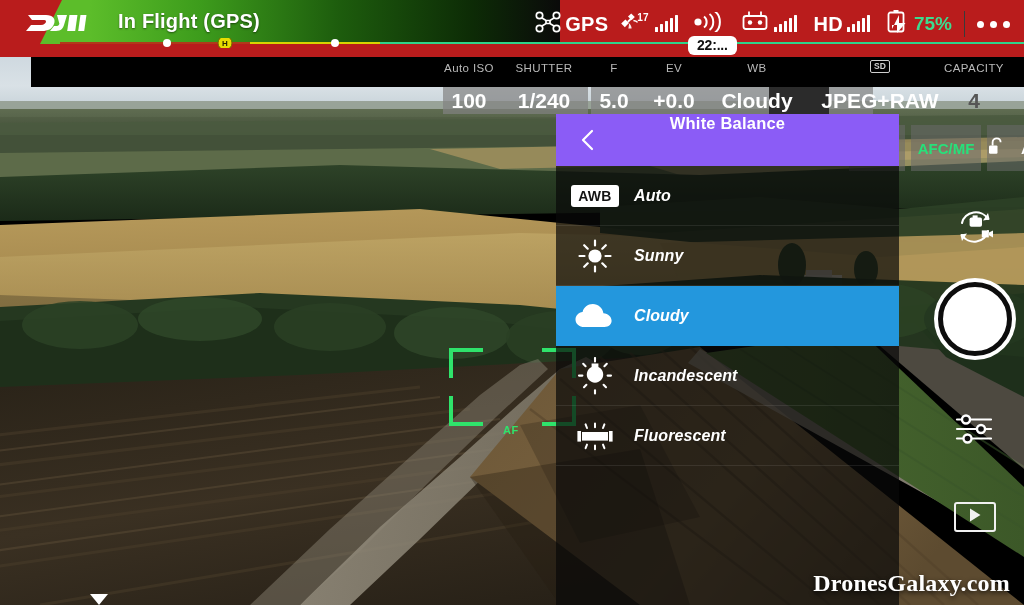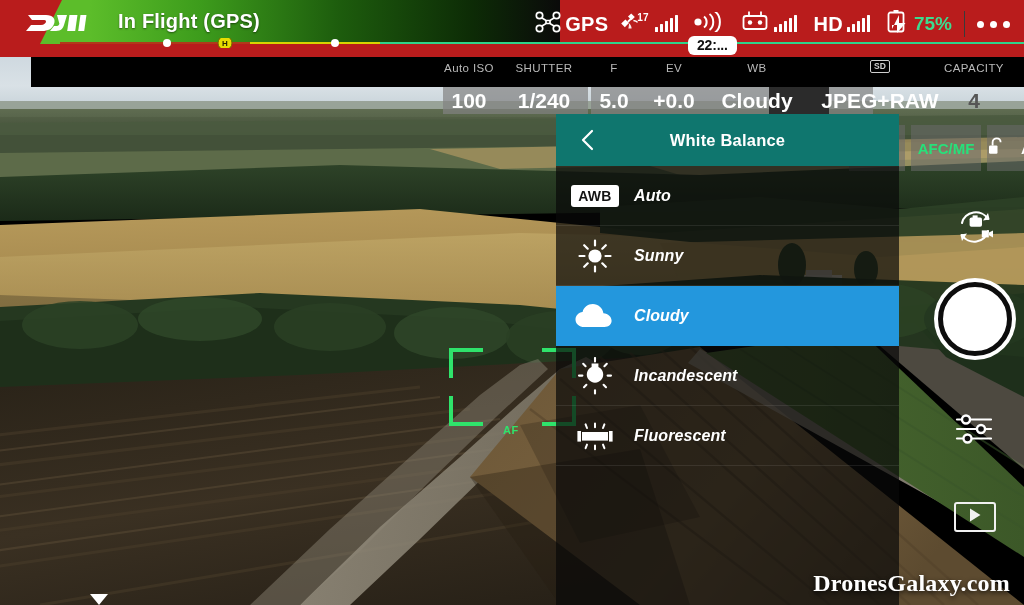--- a/index.html
+++ b/index.html
@@ -99,22 +99,22 @@
   #btn-af-box { left: 818px; width: 56px; }
   #btn-afcmf { left: 880px; width: 70px; color: #27e07a; font-size: 15px; font-weight: bold; }
   #btn-ae { left: 956px; width: 56px; color: #fff; font-size: 15px; font-weight: bold; gap:17px;}
 
   
   #wb-panel {
     position: absolute; left: 556px; top: 114px; width: 343px; height: 491px;
     z-index: 50; overflow: hidden;
   }
   #wb-header {
-    height: 52px; background: #0f766e; position: relative;
-    display: flex; align-items: center; justify-content: center;
+    height: 52px; background: #8b5cf6; position: relative;
+    display: flex; align-items: flex-start; justify-content: center;
   }
   #wb-back {
     position: absolute; left: 20px; top: 13px; width: 24px; height: 26px;
   }
   #wb-title { color: #fff; font-size: 16.5px; font-weight: bold; letter-spacing: .2px; }
   #wb-list { position: relative; height: 439px; background: rgba(8,8,8,.70); }
   .wb-item {
     height: 60px; display: flex; align-items: center;
     border-bottom: 1px solid rgba(255,255,255,.085);
     position: relative;

